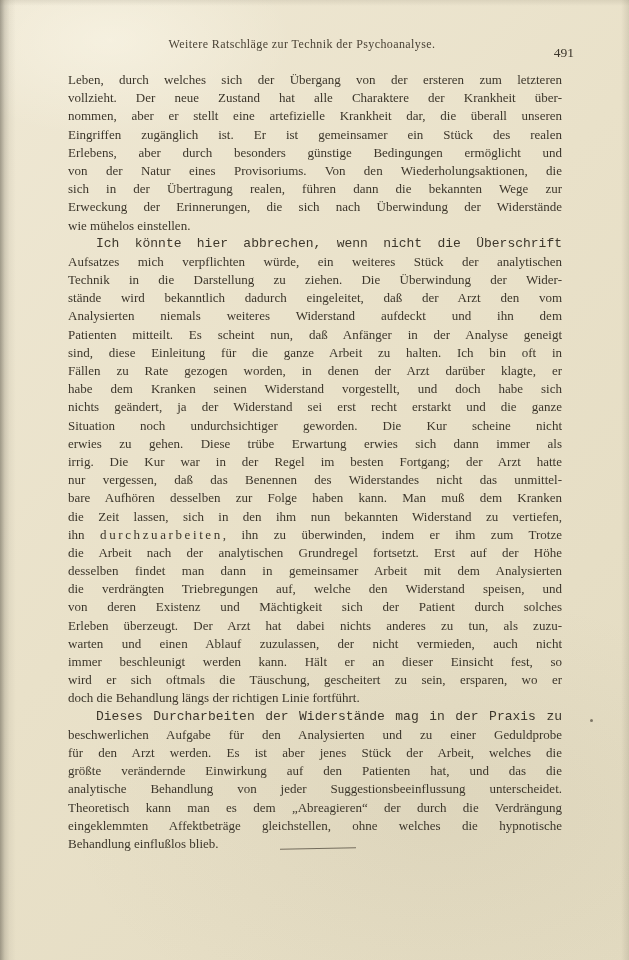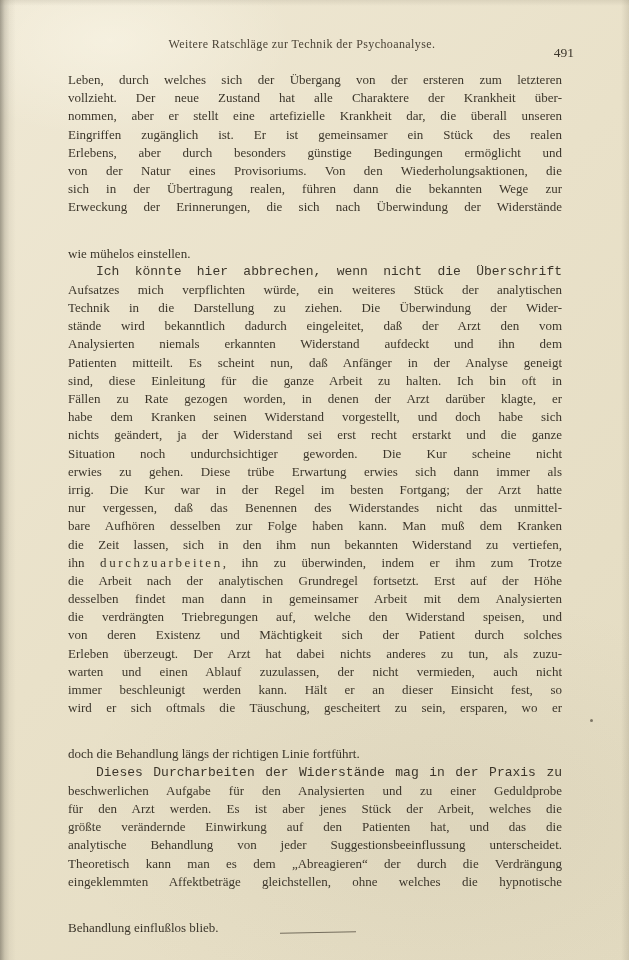--- a/index.html
+++ b/index.html
@@ -68,21 +68,20 @@
   .line {
     height: 18.2px;
     line-height: 18.2px;
     overflow: hidden;
     text-align: justify;
     text-align-last: justify;
     white-space: normal;
   }
   .line.last {
     text-align-last: left;
-    margin-top: 28px;
   }
   .line.indent { text-indent: 28px; font-family: Liberation Mono, monospace; }
   .spaced { letter-spacing: 2.6px; }
   .end-rule {
     width: 76px;
     height: 0;
     border-top: 1.4px solid rgba(74,67,54,0.72);
     margin: -5px 0 0 212px;
     transform: rotate(-1.2deg);
   }
@@ -117,21 +116,21 @@
         <div class="line">von der Natur eines Provisoriums. Von den Wiederholungsaktionen, die</div>
         <div class="line">sich in der Übertragung realen, führen dann die bekannten Wege zur</div>
         <div class="line">Erweckung der Erinnerungen, die sich nach Überwindung der Widerstände</div>
         <div class="line last">wie mühelos einstellen.</div>
       </div>
       <div class="paragraph">
         <div class="line indent">Ich könnte hier abbrechen, wenn nicht die Überschrift dieses</div>
         <div class="line">Aufsatzes mich verpflichten würde, ein weiteres Stück der analytischen</div>
         <div class="line">Technik in die Darstellung zu ziehen. Die Überwindung der Wider-</div>
         <div class="line">stände wird bekanntlich dadurch eingeleitet, daß der Arzt den vom</div>
-        <div class="line">Analysierten niemals erkannten Widerstand aufdeckt und ihn dem</div>
+        <div class="line">Analysierten niemals weiteres Widerstand aufdeckt und ihn dem</div>
         <div class="line">Patienten mitteilt. Es scheint nun, daß Anfänger in der Analyse geneigt</div>
         <div class="line">sind, diese Einleitung für die ganze Arbeit zu halten. Ich bin oft in</div>
         <div class="line">Fällen zu Rate gezogen worden, in denen der Arzt darüber klagte, er</div>
         <div class="line">habe dem Kranken seinen Widerstand vorgestellt, und doch habe sich</div>
         <div class="line">nichts geändert, ja der Widerstand sei erst recht erstarkt und die ganze</div>
         <div class="line">Situation noch undurchsichtiger geworden.  Die Kur scheine nicht</div>
         <div class="line">erwies zu gehen. Diese trübe Erwartung erwies sich dann immer als</div>
         <div class="line">irrig. Die Kur war in der Regel im besten Fortgang; der Arzt hatte</div>
         <div class="line">nur vergessen, daß das Benennen des Widerstandes nicht das unmittel-</div>
         <div class="line">bare Aufhören desselben zur Folge haben kann. Man muß dem Kranken</div>

